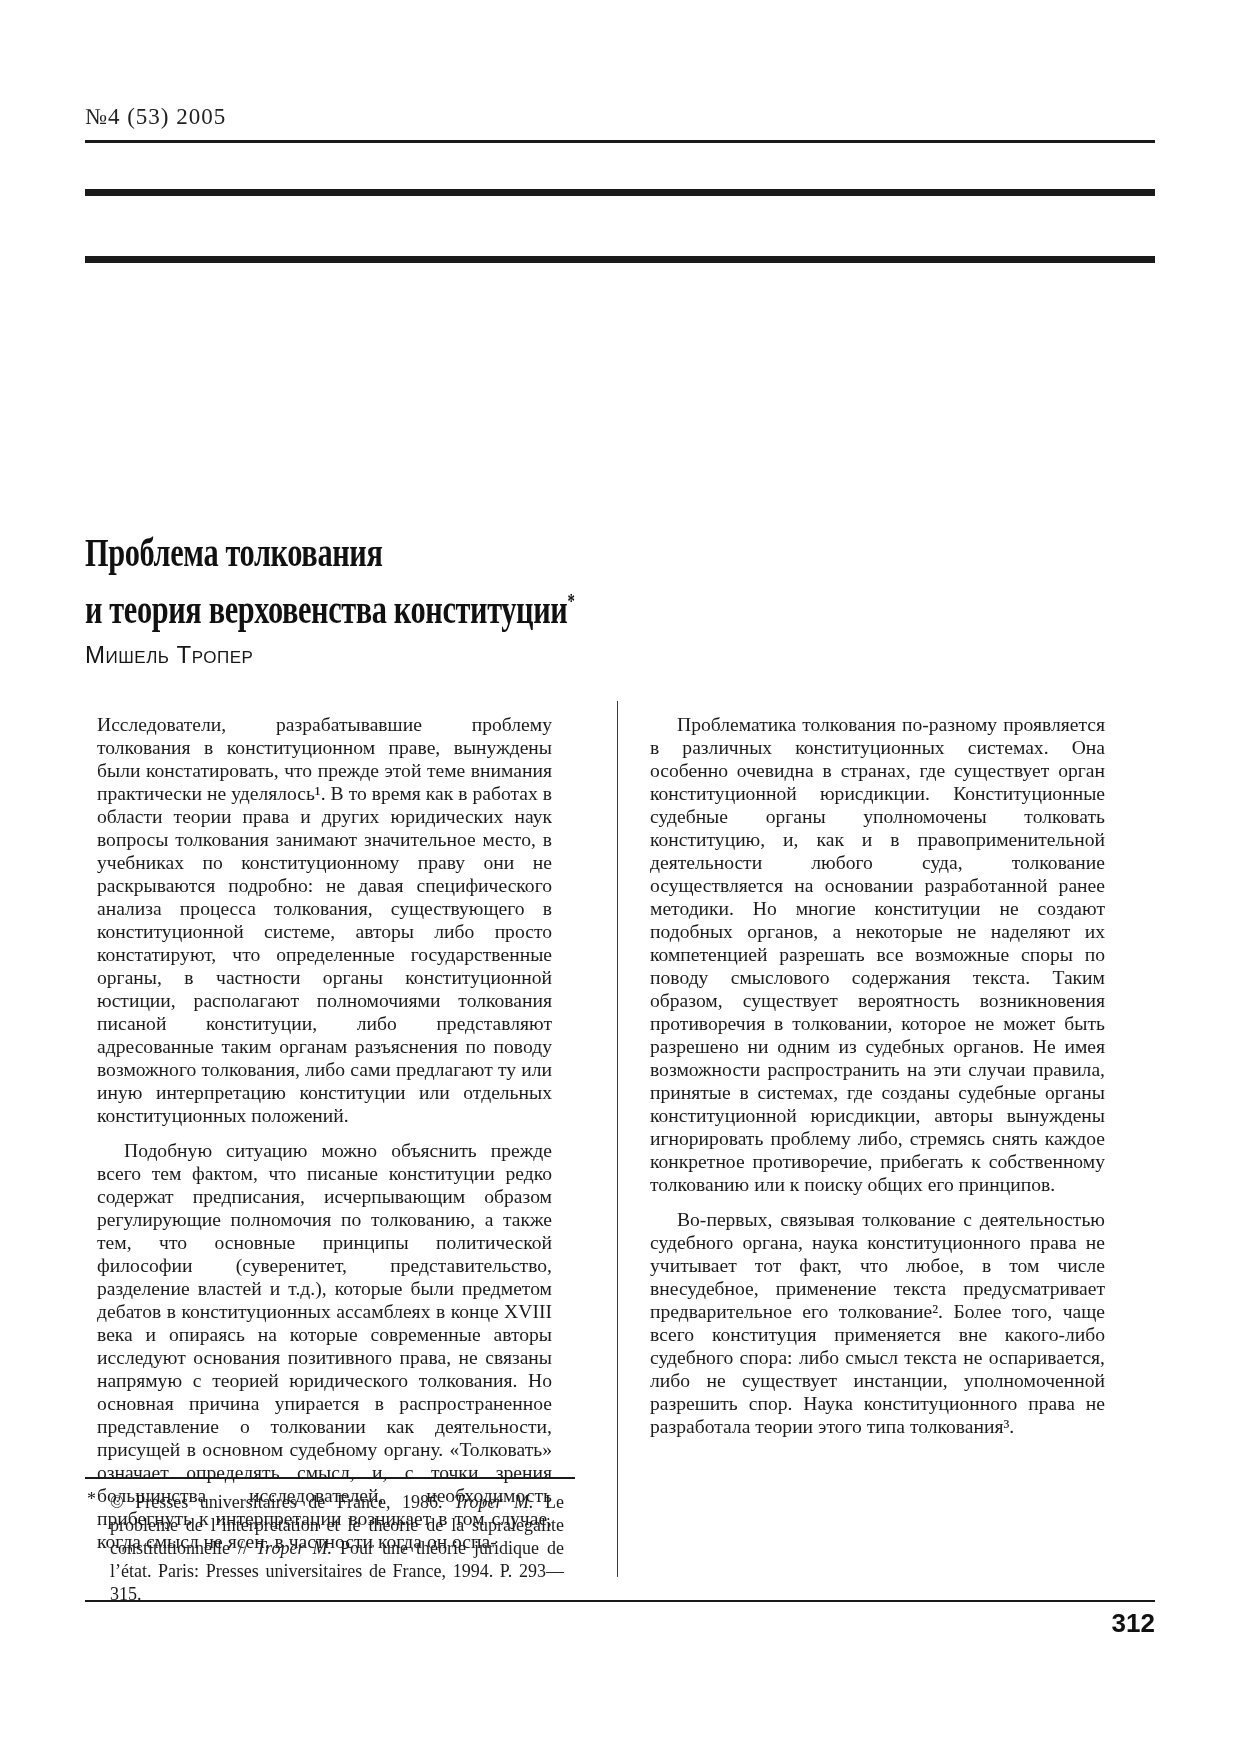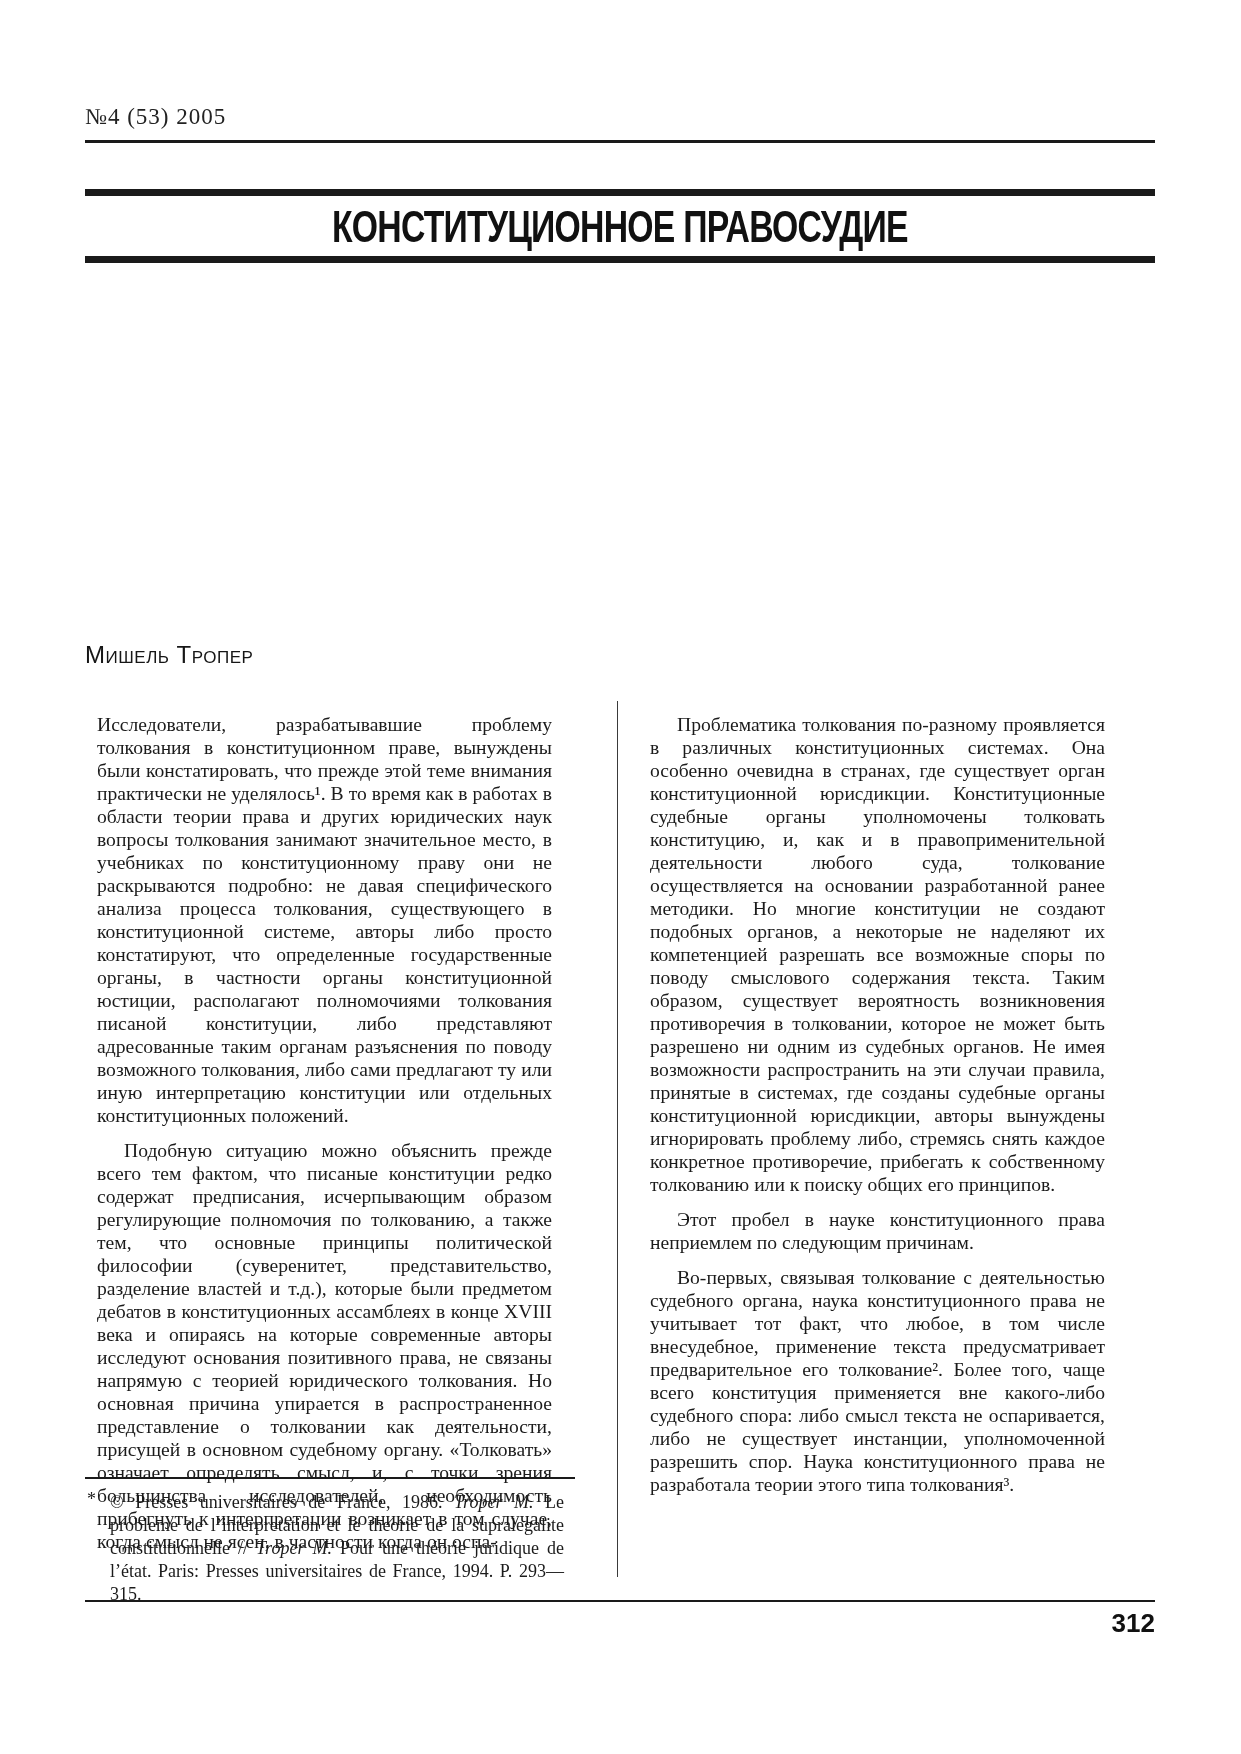--- a/index.html
+++ b/index.html
@@ -102,38 +102,40 @@
 </style>
 </head>
 <body>
 
 <div class="page">
 
   <div class="issue-label">№4 (53) 2005</div>
   <div class="rule rule-header"></div>
 
   <div class="rule rule-thick-top"></div>
-  <div class="banner">
-    <span class="squeeze">КОНСТИТУЦИОННОЕ ПРАВОСУДИЕ</span>
-  </div>
   <div class="rule rule-thick-bot"></div>
 
+  <div class="article-title">
+    <span class="squeeze">
+      <span>Проблема толкования</span><br>
+      <span>и теория верховенства конституции</span><sup>*</sup>
+    </span>
+  </div>
 
   <div class="author">Мишель Тропер</div>
 
   <div class="column col-left">
       <p class="para">Исследователи, разрабатывавшие проблему толкования в конституционном праве, вынуждены были констатировать, что прежде этой теме внимания практически не уделялось¹. В то время как в работах в области теории права и других юридических наук вопросы толкования занимают значительное место, в учебниках по конституционному праву они не раскрываются подробно: не давая специфического анализа процесса толкования, существующего в конституционной системе, авторы либо просто констатируют, что определенные государственные органы, в частности органы конституционной юстиции, располагают полномочиями толкования писаной конституции, либо представляют адресованные таким органам разъяснения по поводу возможного толкования, либо сами предлагают ту или иную интерпретацию конституции или отдельных конституционных положений.</p>
       <p class="para indent">Подобную ситуацию можно объяснить прежде всего тем фактом, что писаные конституции редко содержат предписания, исчерпывающим образом регулирующие полномочия по толкованию, а также тем, что основные принципы политической философии (суверенитет, представительство, разделение властей и т.д.), которые были предметом дебатов в конституционных ассамблеях в конце XVIII века и опираясь на которые современные авторы исследуют основания позитивного права, не связаны напрямую с теорией юридического толкования. Но основная причина упирается в распространенное представление о толковании как деятельности, присущей в основном судебному органу. «Толковать» означает определять смысл, и, с точки зрения большинства исследователей, необходимость прибегнуть к интерпретации возникает в том случае, когда смысл не ясен, в частности когда он оспа-</p>
     </div>
 
   <div class="rule col-divider"></div>
 
   <div class="column col-right">
       <p class="para indent">Проблематика толкования по-разному проявляется в различных конституционных системах. Она особенно очевидна в странах, где существует орган конституционной юрисдикции. Конституционные судебные органы уполномочены толковать конституцию, и, как и в правоприменительной деятельности любого суда, толкование осуществляется на основании разработанной ранее методики. Но многие конституции не создают подобных органов, а некоторые не наделяют их компетенцией разрешать все возможные споры по поводу смыслового содержания текста. Таким образом, существует вероятность возникновения противоречия в толковании, которое не может быть разрешено ни одним из судебных органов. Не имея возможности распространить на эти случаи правила, принятые в системах, где созданы судебные органы конституционной юрисдикции, авторы вынуждены игнорировать проблему либо, стремясь снять каждое конкретное противоречие, прибегать к собственному толкованию или к поиску общих его принципов.</p>
-      <p class="para indent">Этот пробел в науке конституционного права неприемлем по следующим причинам.</p>
       <p class="para indent">Во-первых, связывая толкование с деятельностью судебного органа, наука конституционного права не учитывает тот факт, что любое, в том числе внесудебное, применение текста предусматривает предварительное его толкование². Более того, чаще всего конституция применяется вне какого-либо судебного спора: либо смысл текста не оспаривается, либо не существует инстанции, уполномоченной разрешить спор. Наука конституционного права не разработала теории этого типа толкования³.</p>
     </div>
 
   <div class="rule rule-footnote"></div>
   <div class="footnote">
     <span class="fn-marker">*</span>
     <span><span>© Presses universitaires de France, 1986. </span><i>Troper M.</i><span> Le probleme de l’interpretation et le theorie de la supralegalite constitutionnelle // </span><i>Troper M.</i><span> Pour une théorie juridique de l’état. Paris: Presses universitaires de France, 1994. P. 293—315.</span></span>
   </div>
 
   <div class="rule rule-bottom"></div>

